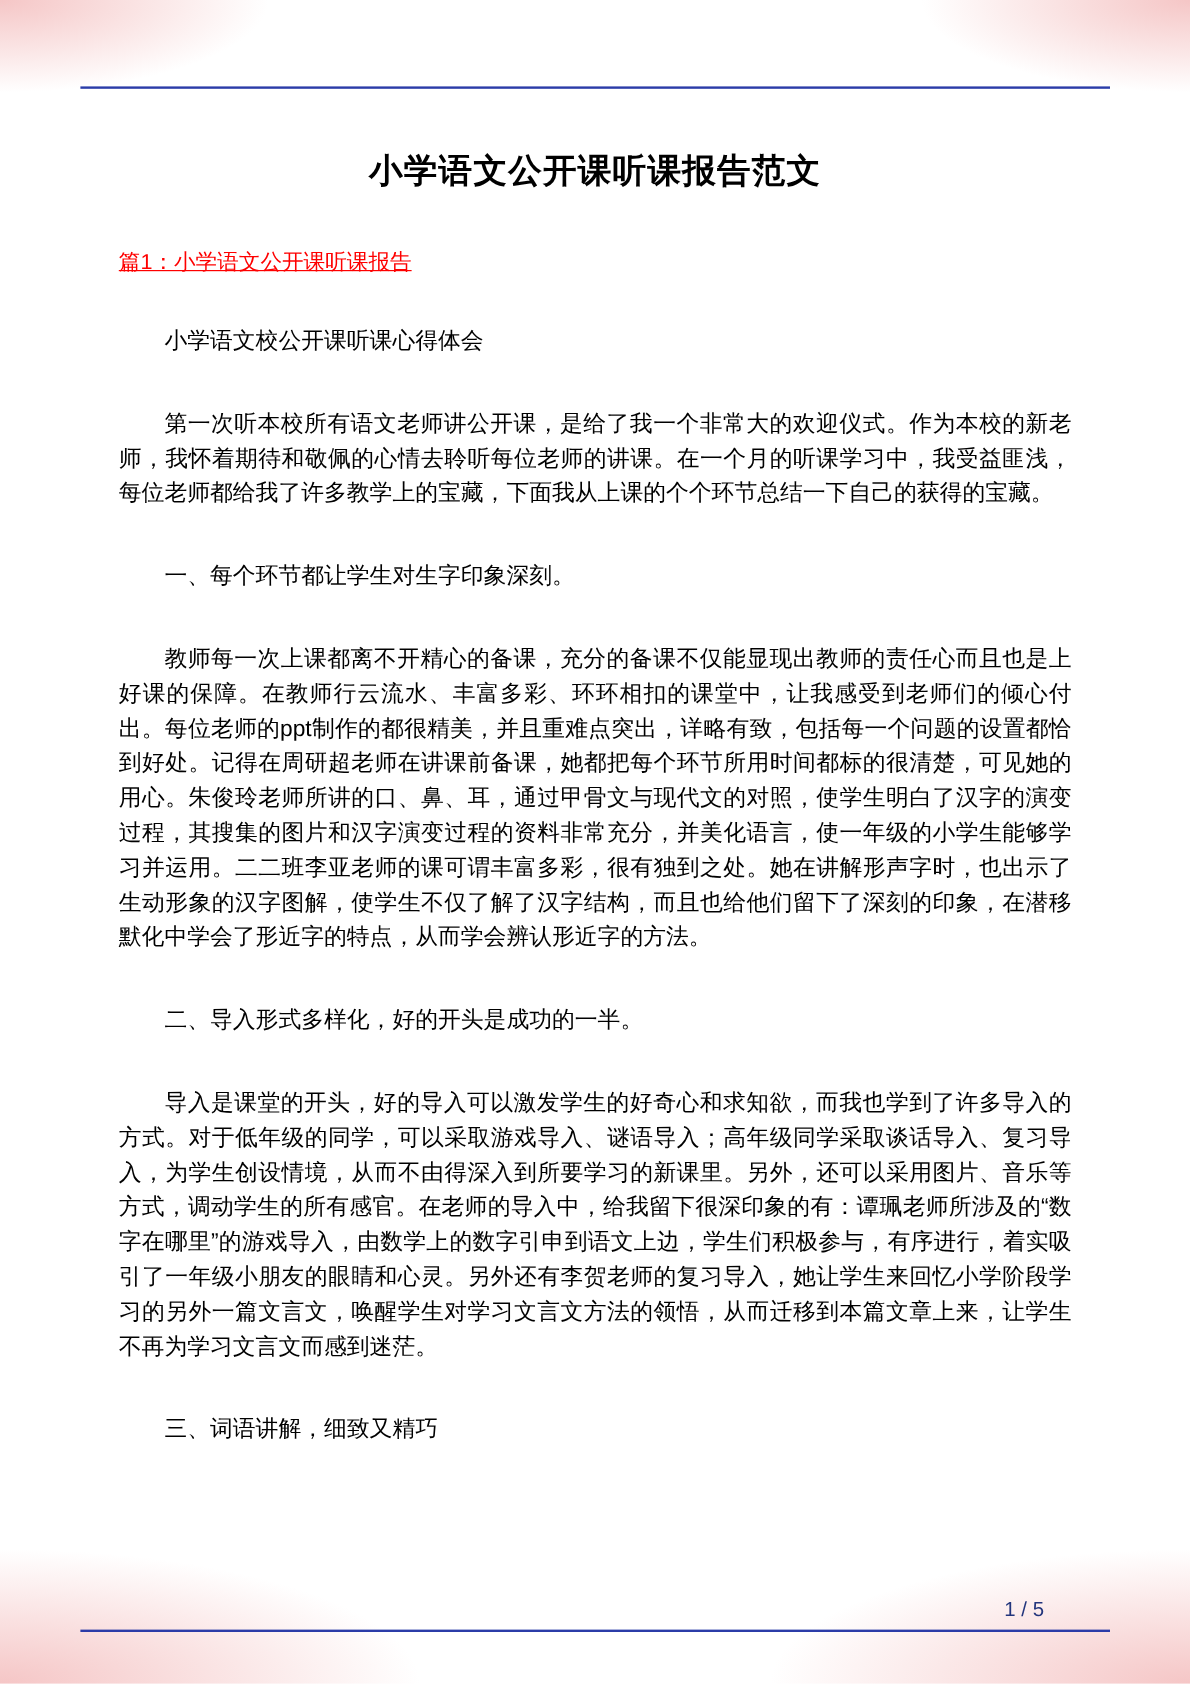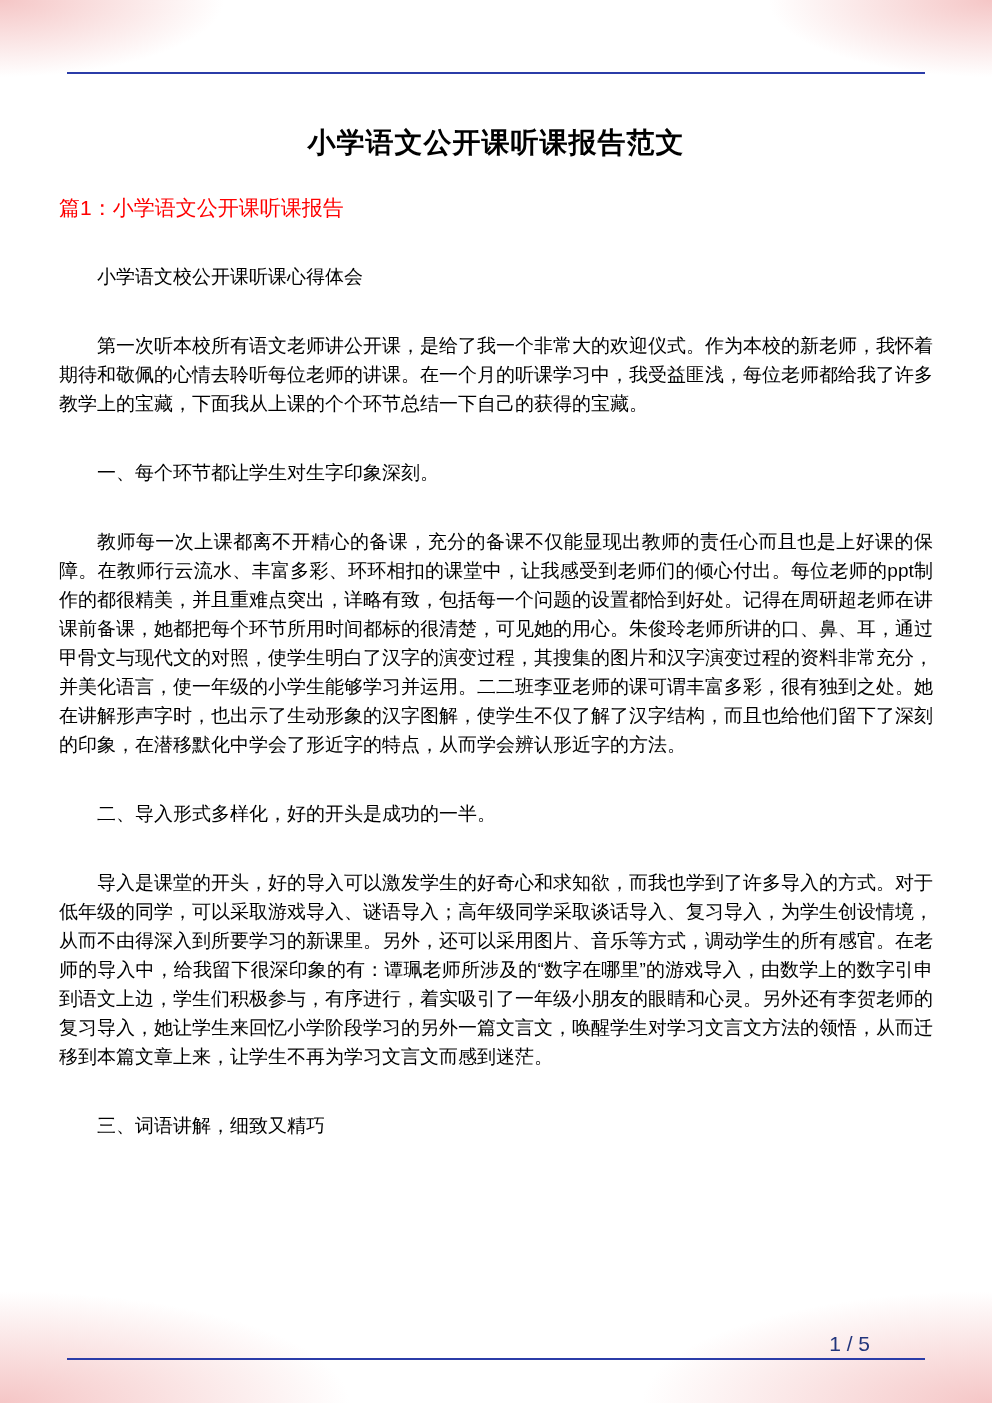--- a/index.html
+++ b/index.html
@@ -19,50 +19,51 @@
     font-family:"Liberation Sans","DejaVu Sans",sans-serif;
   }
   .corner-tints{
     position:absolute;inset:0;pointer-events:none;z-index:0;
     background:
       radial-gradient(ellipse 320px 110px at 0% 0%,   var(--corner-pink), rgba(255,255,255,0) 70%),
       radial-gradient(ellipse 320px 110px at 100% 0%, var(--corner-pink), rgba(255,255,255,0) 70%),
       radial-gradient(ellipse 500px 160px at 0% 100%, var(--corner-pink), rgba(255,255,255,0) 70%),
       radial-gradient(ellipse 500px 160px at 100% 100%,var(--corner-pink), rgba(255,255,255,0) 70%);
   }
-  .page{position:relative;z-index:1;height:100%;padding:0 59px;}
+  .page{position:relative;z-index:1;height:100%;padding:0 99px;}
   .rule{position:absolute;left:67px;right:67px;height:2px;background:var(--rule-blue);}
   .rule.top{top:72px;}
   .rule.bottom{top:1358px;}
   .doc-title{
     padding-top:126px;
     text-align:center;
     font-size:28px;
     font-weight:700;
     letter-spacing:1px;
     line-height:34px;
   }
   .red-heading{
-    margin-top:34px;
-    font-size:21px;
+    margin-top:46px;
+    font-size:18px;
     font-weight:400;
     color:var(--heading-red);
+    text-decoration:underline;
   }
   .body-text p{
     margin-top:40px;
     font-size:19px;
     line-height:29px;
     text-align:justify;
     text-indent:2em;
   }
   .page-number{
     position:absolute;
     top:1332px;
     right:122px;
-    font-size:21px;
+    font-size:17px;
     color:var(--page-number-blue);
   }
 </style>
 </head>
 <body>
 
 <div class="corner-tints"></div>
 
 <div class="page">
   <div class="rule top"></div>

